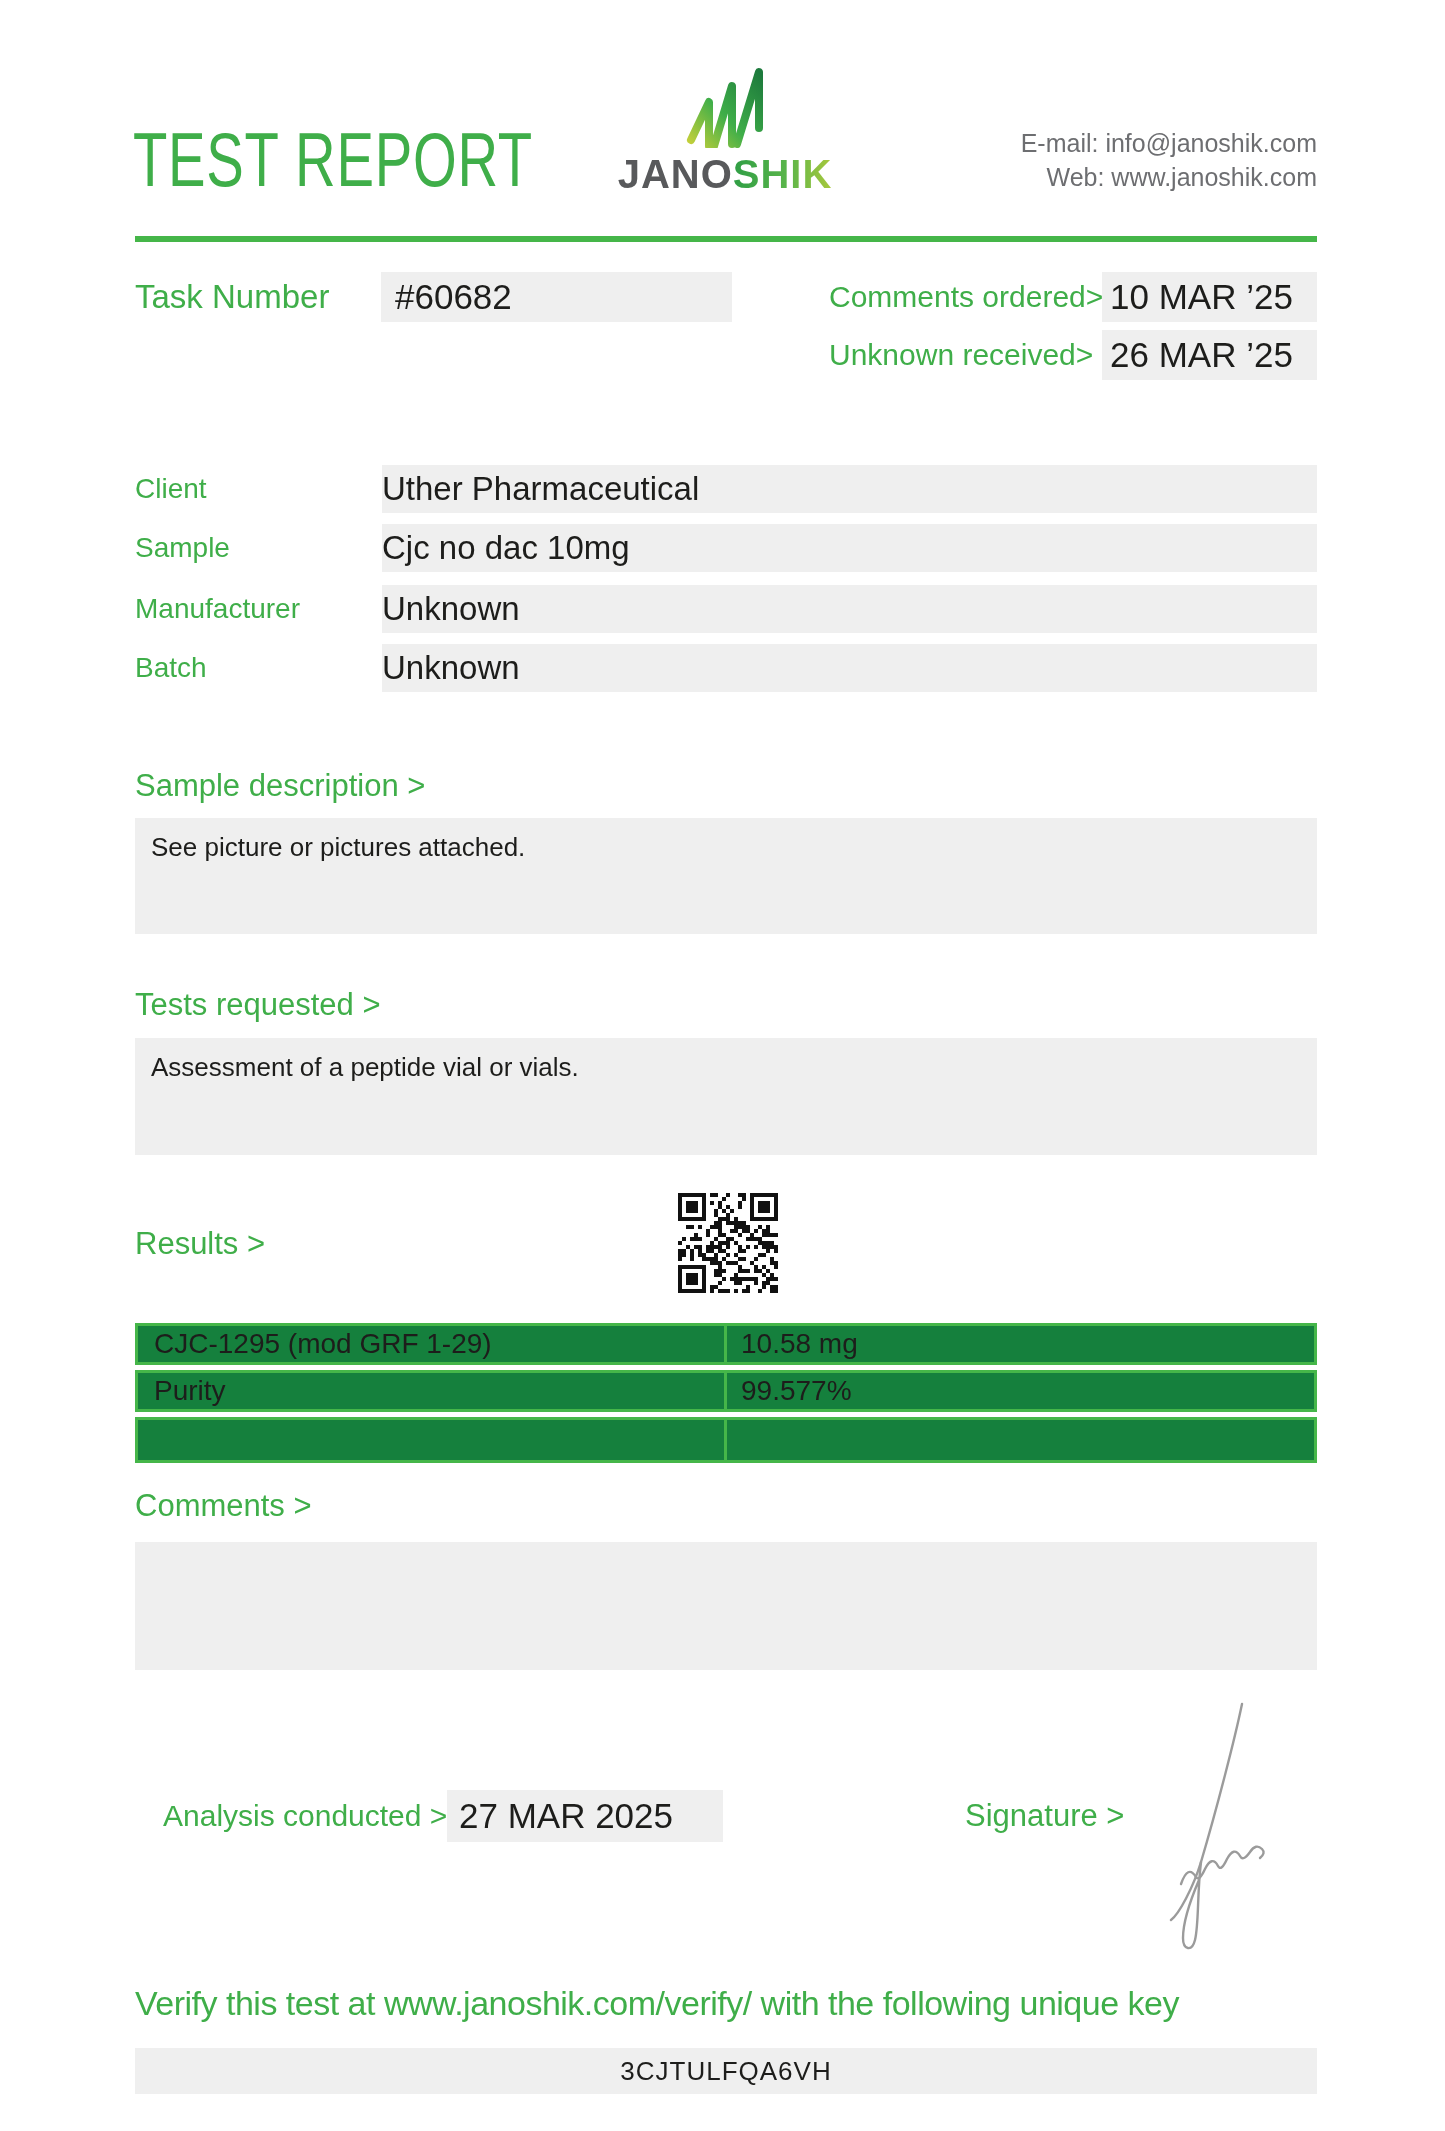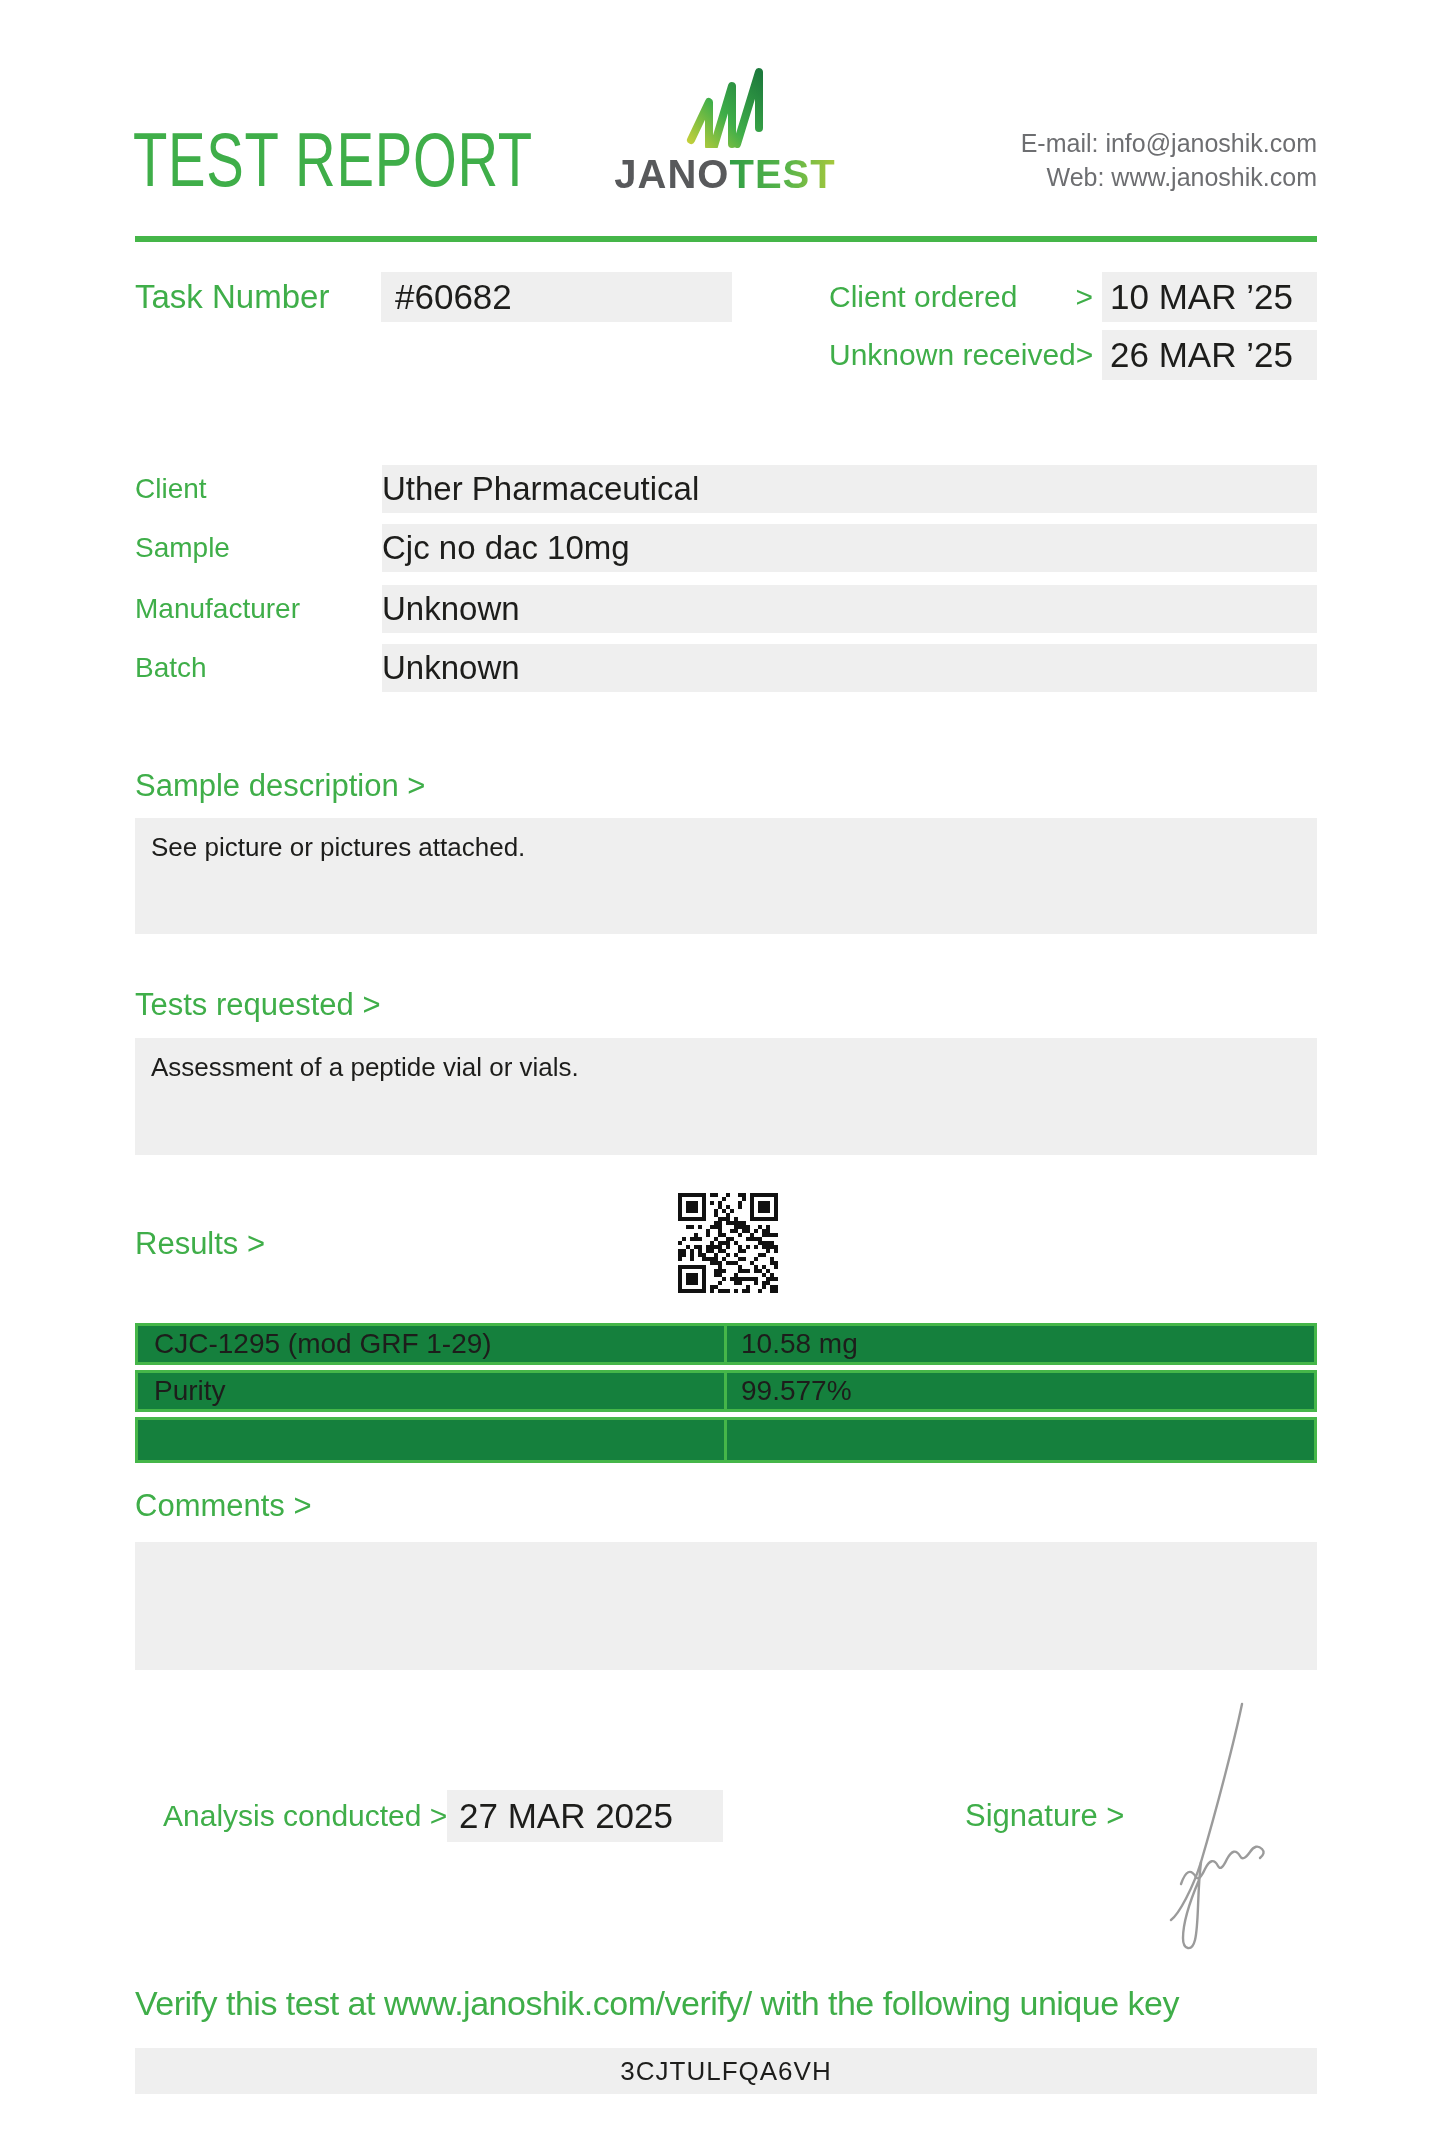--- a/index.html
+++ b/index.html
@@ -87,35 +87,35 @@
     <svg class="logo-icon" width="80" height="84" viewBox="0 0 80 84">
       <defs>
         <linearGradient id="lg" x1="0" y1="1" x2="1" y2="0">
           <stop offset="0" stop-color="#c5d03a"></stop>
           <stop offset="0.45" stop-color="#3fae49"></stop>
           <stop offset="1" stop-color="#1d7a3c"></stop>
         </linearGradient>
       </defs>
       <path d="M6 76 L24 38 L24 82 M29 82 L47 22 L47 80 M52 80 L74 8 L74 64" fill="none" stroke="url(#lg)" stroke-width="8" stroke-linecap="round" stroke-linejoin="round"></path>
     </svg>
-    <div class="brand"><span class="brand-a">JANO</span><span class="brand-b">TEST</span></div>
+    <div class="brand"><span class="brand-a">JANO</span><span class="brand-b">SHIK</span></div>
   </div>
 
   <div class="contact">
     <div class="contact-line"><span>E-mail:</span> <span>info@janoshik.com</span></div>
     <div class="contact-line"><span>Web:</span> <span>www.janoshik.com</span></div>
   </div>
 
   <div class="rule"></div>
 
   <div class="glabel task-label">Task Number</div>
   <div class="gbox task-value">#60682</div>
 
   <div class="glabel date-label r1">
-    <span>Client ordered</span>
+    <span>Comments ordered</span>
       <span>&gt;</span>
   </div>
   <div class="gbox date-value r1">10 MAR ’25</div>
 
   <div class="glabel date-label r2">
     <span>Unknown received</span>
       <span>&gt;</span>
   </div>
   <div class="gbox date-value r2">26 MAR ’25</div>
 

